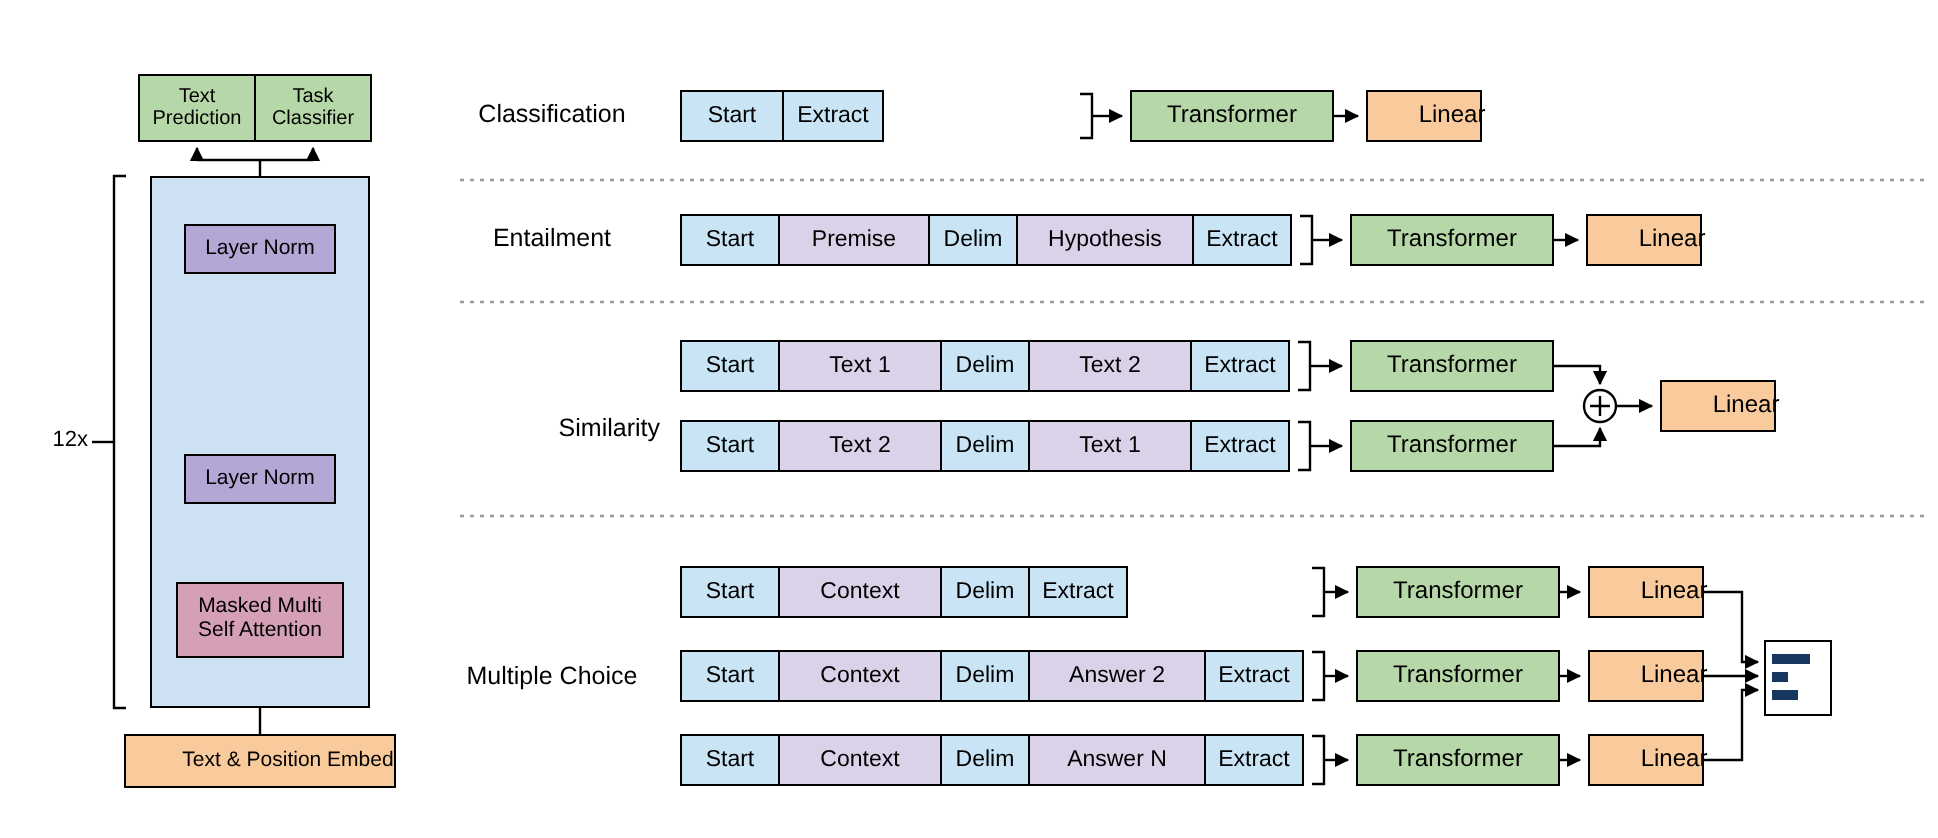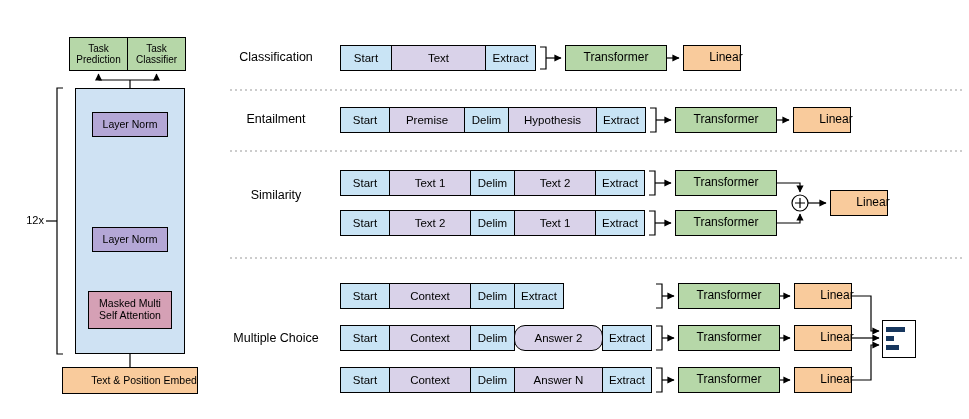--- a/index.html
+++ b/index.html
@@ -131,51 +131,50 @@
       <line x1="780" y1="380" x2="790" y2="380" marker-end="url(#ah)"></line>
 
       <path d="M852,296 L871,296 L871,331 L879,331" marker-end="url(#ah)"></path>
       <line x1="852" y1="338" x2="879" y2="338" marker-end="url(#ah)"></line>
       <path d="M852,380 L871,380 L871,345 L879,345" marker-end="url(#ah)"></path>
     </g>
   </svg>
 
   <div class="box blockbg" style="left:75px;top:88px;width:110px;height:266px;"></div>
 
-  <div class="box green" style="left:69px;top:37px;width:59px;height:34px;font-size:10px;">Task Prediction</div>
+  <div class="box green" style="left:69px;top:37px;width:59px;height:34px;font-size:10px;">Text Prediction</div>
   <div class="box green" style="left:127px;top:37px;width:59px;height:34px;font-size:10px;">Task Classifier</div>
 
   <div class="box purple leftsmall" style="left:92px;top:112px;width:76px;height:25px;">Layer Norm</div>
   <div class="box purple leftsmall" style="left:92px;top:227px;width:76px;height:25px;">Layer Norm</div>
   <div class="box pink" style="left:88px;top:291px;width:84px;height:38px;font-size:10.5px;padding:12px 3px;">Masked Multi Self Attention</div>
   <div class="box orange" style="left:62px;top:367px;width:136px;height:27px;font-size:10.5px;">Text &amp; Position Embed</div>
 
   <div class="abs" style="left:8px;top:214px;width:36px;text-align:right;font-size:11px;">12x</div>
 
   <div class="tasklabel" style="left:222px;top:50px;width:108px;">Classification</div>
   <div class="strip" style="left:340px;top:45px;">
     <div class="cell token" style="width:52px;">Start</div>
-    <div class="cell lav" style="width:95px;">Text</div>
     <div class="cell token" style="width:51px;">Extract</div>
   </div>
   <div class="box green tbox" style="left:565px;top:45px;width:102px;">Transformer</div>
   <div class="box orange tbox" style="left:683px;top:45px;width:58px;">Linear</div>
 
   <div class="tasklabel" style="left:222px;top:112px;width:108px;">Entailment</div>
   <div class="strip" style="left:340px;top:107px;">
     <div class="cell token" style="width:50px;">Start</div>
     <div class="cell lav" style="width:76px;">Premise</div>
     <div class="cell token" style="width:45px;">Delim</div>
     <div class="cell lav" style="width:89px;">Hypothesis</div>
     <div class="cell token" style="width:50px;">Extract</div>
   </div>
   <div class="box green tbox" style="left:675px;top:107px;width:102px;">Transformer</div>
   <div class="box orange tbox" style="left:793px;top:107px;width:58px;">Linear</div>
 
-  <div class="tasklabel" style="left:222px;top:188px;width:108px;">Similarity</div>
+  <div class="tasklabel" style="left:222px;top:207px;width:108px;text-align:right;">Similarity</div>
   <div class="strip" style="left:340px;top:170px;">
     <div class="cell token" style="width:50px;">Start</div>
     <div class="cell lav" style="width:82px;">Text 1</div>
     <div class="cell token" style="width:45px;">Delim</div>
     <div class="cell lav" style="width:82px;">Text 2</div>
     <div class="cell token" style="width:50px;">Extract</div>
   </div>
   <div class="strip" style="left:340px;top:210px;">
     <div class="cell token" style="width:50px;">Start</div>
     <div class="cell lav" style="width:82px;">Text 2</div>
@@ -195,21 +194,21 @@
     <div class="cell token" style="width:45px;">Delim</div>
     <div class="cell token" style="width:50px;">Extract</div>
   </div>
   <div class="box green tbox" style="left:678px;top:283px;width:102px;">Transformer</div>
   <div class="box orange tbox" style="left:794px;top:283px;width:58px;">Linear</div>
 
   <div class="strip" style="left:340px;top:325px;">
     <div class="cell token" style="width:50px;">Start</div>
     <div class="cell lav" style="width:82px;">Context</div>
     <div class="cell token" style="width:45px;">Delim</div>
-    <div class="cell lav" style="width:89px;border-radius:11px;">Answer 2</div>
+    <div class="cell lav" style="width:89px;">Answer 2</div>
     <div class="cell token" style="width:50px;">Extract</div>
   </div>
   <div class="box green tbox" style="left:678px;top:325px;width:102px;">Transformer</div>
   <div class="box orange tbox" style="left:794px;top:325px;width:58px;">Linear</div>
 
   <div class="strip" style="left:340px;top:367px;">
     <div class="cell token" style="width:50px;">Start</div>
     <div class="cell lav" style="width:82px;">Context</div>
     <div class="cell token" style="width:45px;">Delim</div>
     <div class="cell lav" style="width:89px;">Answer N</div>

